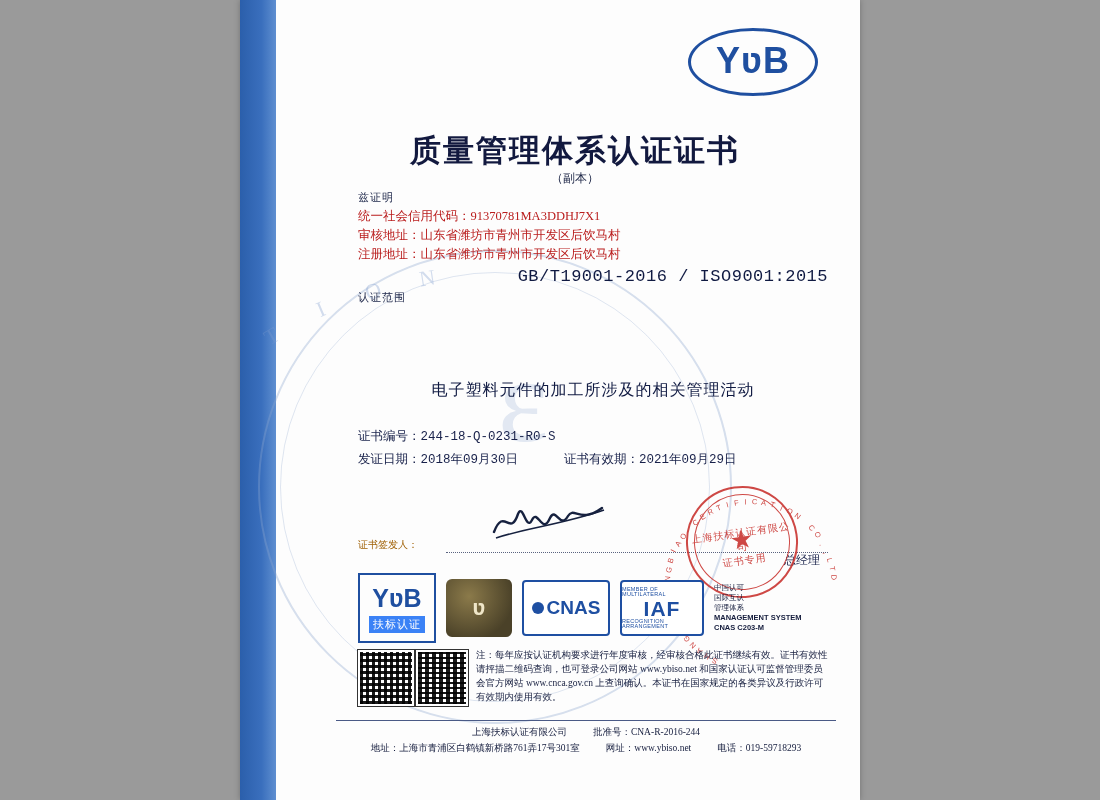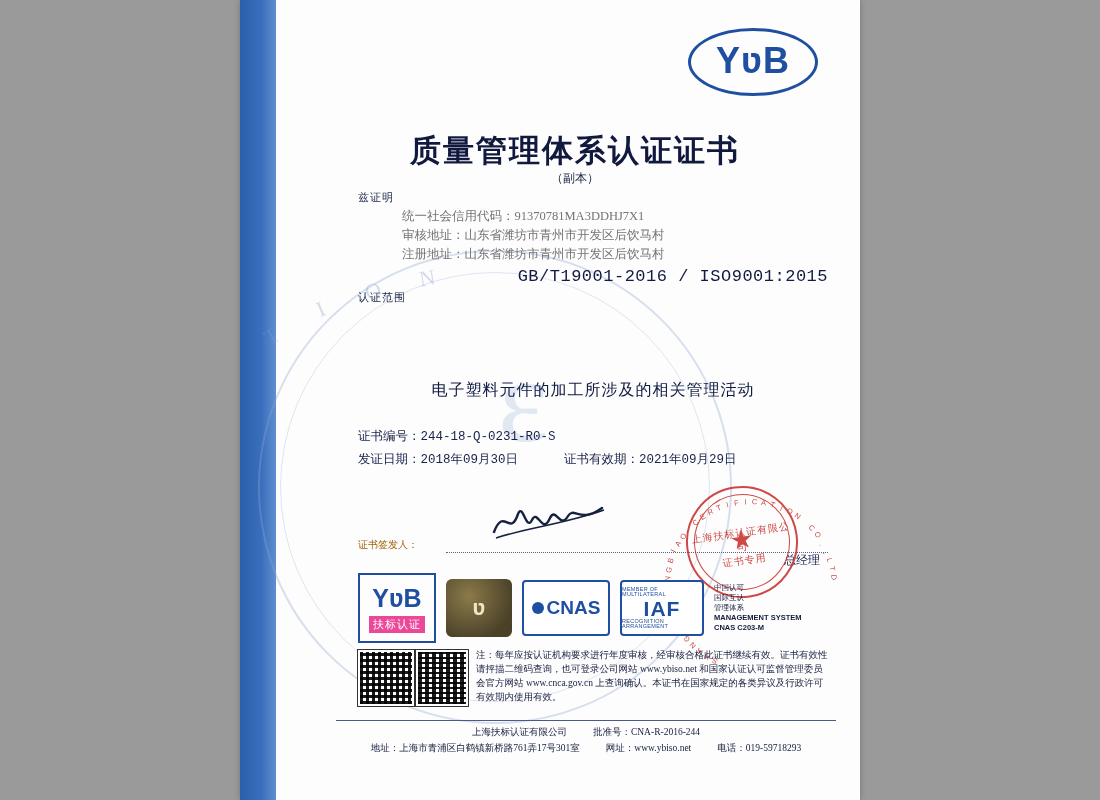--- a/index.html
+++ b/index.html
@@ -110,21 +110,21 @@
     font-size: 12px;
     color: #1b2445;
     font-family: "Liberation Serif", serif;
   }
   .body-block { position: absolute; left: 118px; top: 186px; width: 470px; }
   .lbl-small { font-size: 11px; color: #222b4d; letter-spacing: 1px; margin: 4px 0 2px; font-family:Liberation Sans, sans-serif;}
   .company {
     font-size: 21px; font-weight: bold; color: #0f1b45; letter-spacing: 1px;
     margin: 2px 0 6px; font-family:"Liberation Serif", serif;
   }
-  .row { font-size: 12.5px; color: #737373; line-height: 19px; font-family:"Liberation Serif", serif;margin-left:44px;}
+  .row { font-size: 12.5px; color: #b91c1c; line-height: 19px; font-family:"Liberation Serif", serif;}
   .standard {
     font-size: 17px; color: #101a42; letter-spacing: .5px; margin-top: 3px;
     font-family: "Liberation Mono", monospace;
     text-align: right;
   }
   .scope-box {
     position: absolute; left: 118px; top: 368px; width: 470px;
     min-height: 46px;
   }
   .scope-text {
@@ -191,21 +191,21 @@
   }
   .acc {
     display:flex; align-items:center; justify-content:center;
     font-family:"Liberation Sans", sans-serif;
   }
   .acc-yab {
     width: 74px; height: 66px; border: 2px solid #1f4fa0;
     color:#1f4fa0; display:flex; flex-direction:column; align-items:center; justify-content:center;
   }
   .acc-yab .y { font-size: 25px; font-weight:bold; }
-  .acc-yab .cn { font-size: 11px; background:#ec4899; color:#fff; padding:1px 4px; margin-top:3px; letter-spacing:1px;}
+  .acc-yab .cn { font-size: 11px; background:#3b82f6; color:#fff; padding:1px 4px; margin-top:3px; letter-spacing:1px;}
   .acc-coin {
     width: 66px; height: 58px; border-radius: 6px;
     background: radial-gradient(circle at 35% 30%, #8b7a4a, #4a4128 75%);
     color:#efe6c8; font-size: 22px; font-weight:bold;
     display:flex; align-items:center; justify-content:center;
   }
   .acc-iaf {
     width: 80px; height: 52px; border: 2px solid #1e4fa2; border-radius:4px;
     background:#fff; color:#1e4fa2; display:flex; flex-direction:column;
     align-items:center; justify-content:center; line-height:1;

